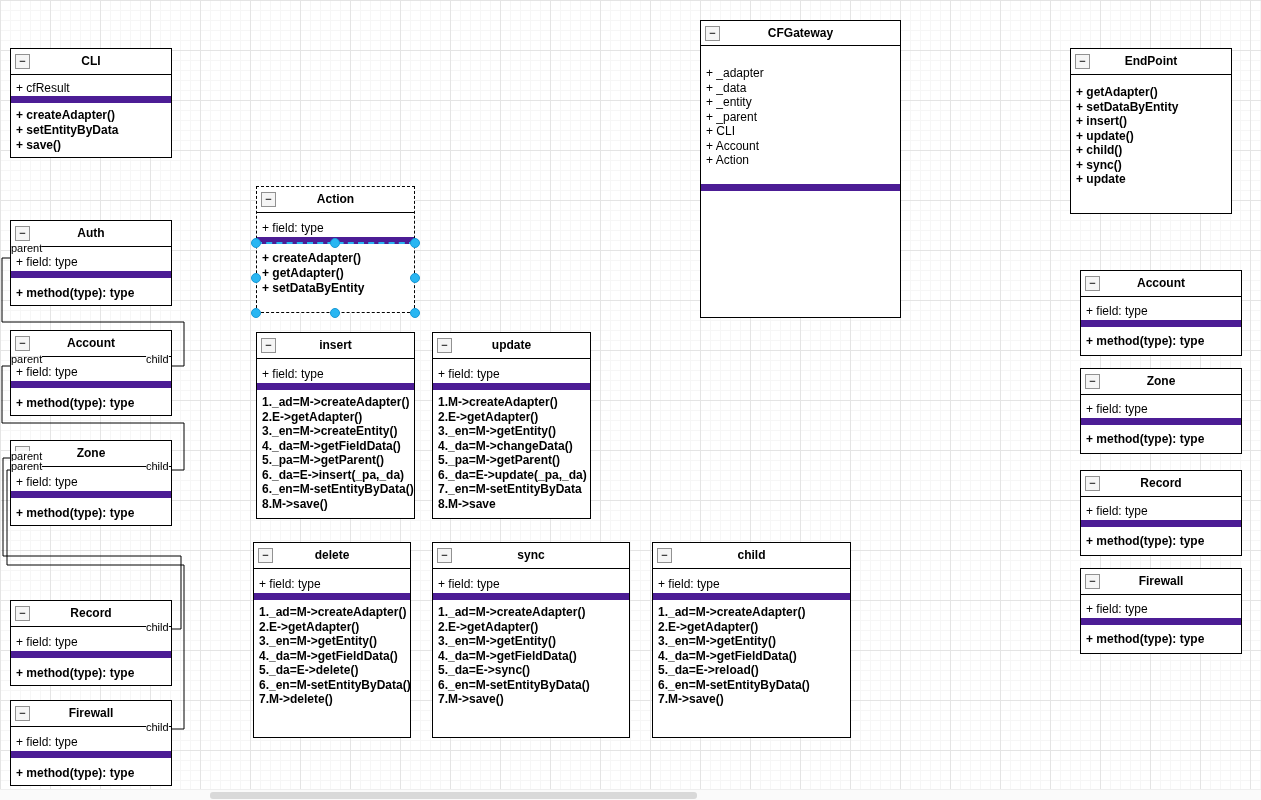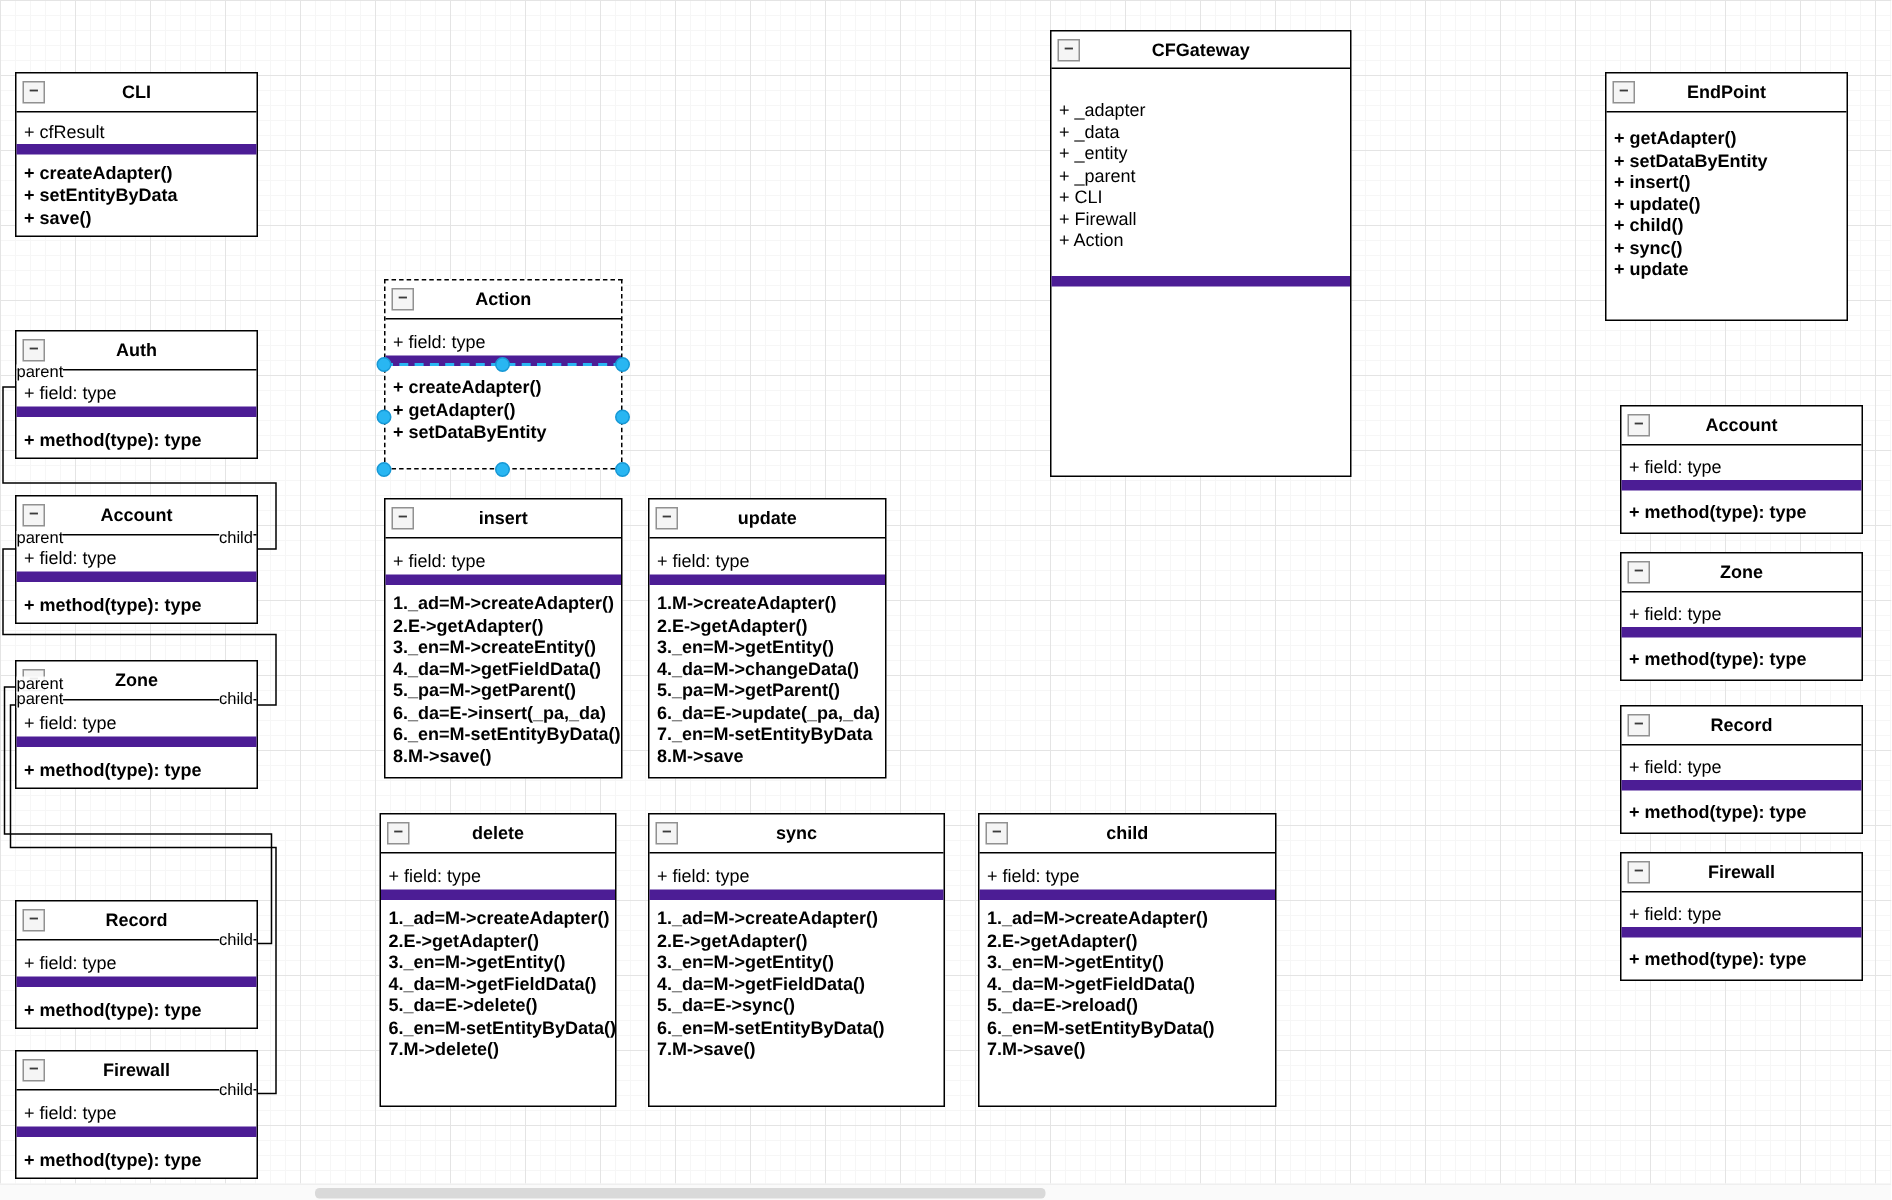--- a/index.html
+++ b/index.html
@@ -167,21 +167,21 @@
     <div class="title" style="height:25px;line-height:24px">
       <span class="collapse">−</span>
       <span>CFGateway</span>
     </div>
     <div class="fields steps" style="height:145px;padding-top:20px">
       <div class="row">+ _adapter</div>
       <div class="row">+ _data</div>
       <div class="row">+ _entity</div>
       <div class="row">+ _parent</div>
       <div class="row">+ CLI</div>
-      <div class="row">+ Firewall</div>
+      <div class="row">+ Account</div>
       <div class="row">+ Action</div>
     </div>
   </div>
 
   <div class="box" style="left:256px;top:332px;width:159px;height:187px">
     <div class="title">
       <span class="collapse">−</span>
       <span>insert</span>
     </div>
     <div class="fields" style="height:31px">

